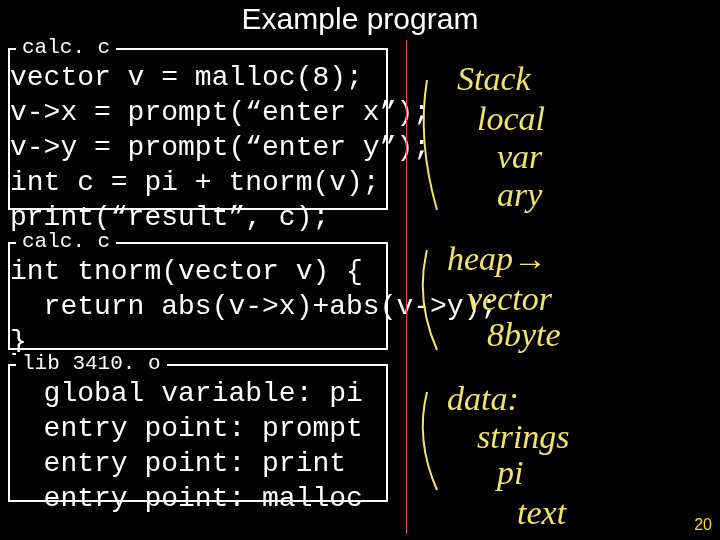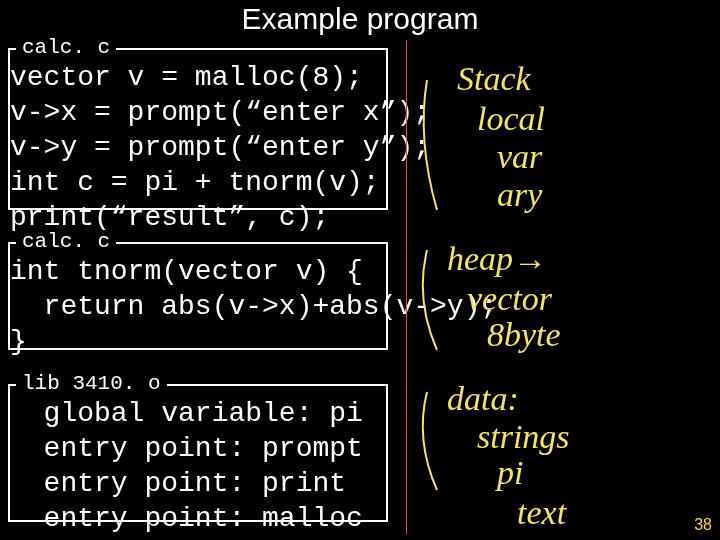--- a/index.html
+++ b/index.html
@@ -47,21 +47,21 @@
     margin: 0;
     padding: 10px 10px 8px 0;
     font-family: 'Courier New', Courier, monospace;
     font-size: 28px;
     line-height: 1.25;
     color: #fff;
     white-space: pre;
   }
   #box-calc  { left: 8px;  top: 48px;  width: 376px; height: 158px; }
   #box-math  { left: 8px;  top: 242px; width: 376px; height: 104px; }
-  #box-lib   { left: 8px;  top: 384px; width: 376px; height: 134px; }
+  #box-lib   { left: 8px;  top: 364px; width: 376px; height: 134px; }
   .hand {
     position: absolute;
     left: 406px;
     top: 40px;
     width: 308px;
     height: 494px;
     border-left: 1px solid #ef4444;
   }
   .hand svg {
     width: 100%;
@@ -123,14 +123,14 @@
         <text x="110" y="484">text</text>
       </g>
       <g stroke="#f2e36b" stroke-width="2" fill="none">
         <path d="M20 40 Q10 100 30 170"></path>
         <path d="M20 210 Q8 260 30 310"></path>
         <path d="M20 352 Q8 400 30 450"></path>
       </g>
     </svg>
   </div>
 
-  <div class="pagenum">38</div>
+  <div class="pagenum">20</div>
 </div>
 
 </body></html>

